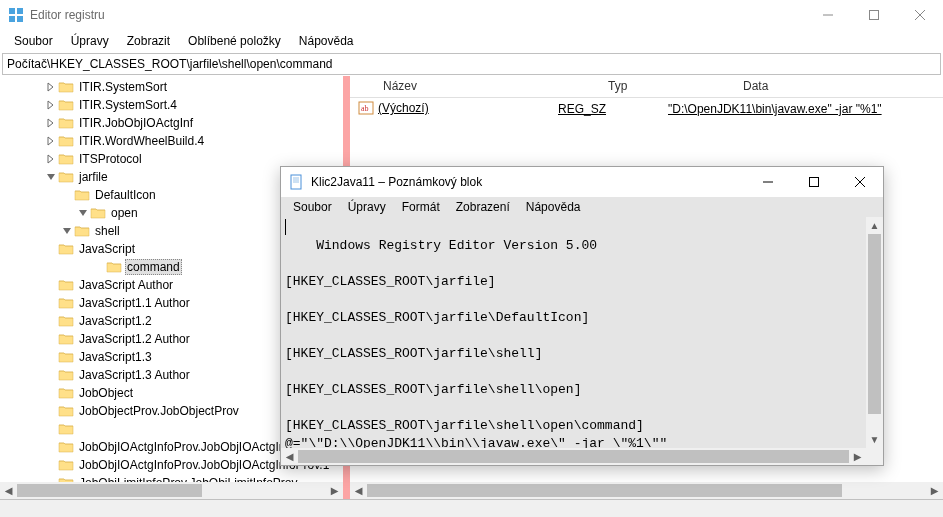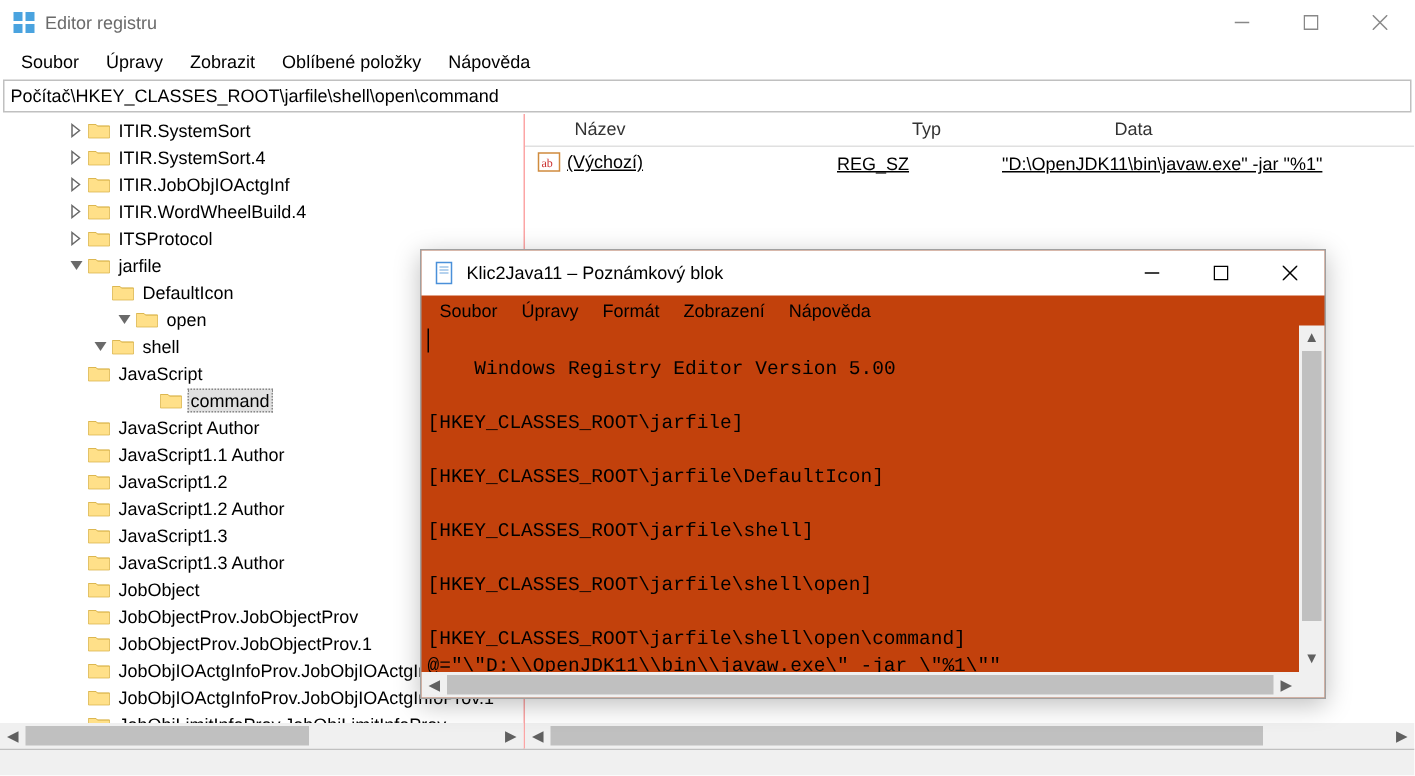--- a/index.html
+++ b/index.html
@@ -53,21 +53,21 @@
     padding: 0 4px;
     font-size: 12px;
     background: #fff;
   }
   .main {
     display: flex;
     height: calc(517px - 30px - 22px - 24px - 18px);
   }
   .tree-pane {
     width: 350px;
-    border-right: 1px solid #fca5a5;
+    border-right: 7px solid #fca5a5;
     overflow: hidden;
     position: relative;
   }
   .tree {
     padding: 2px 0;
     overflow: hidden;
   }
   .tree-row {
     display: flex; align-items: center;
     height: 18px;
@@ -137,21 +137,21 @@
   .hscroll .track { flex: 1; height: 17px; background: #f0f0f0; position: relative; }
   .hscroll .thumb { position: absolute; top: 2px; height: 13px; background: #c0c0c0; border-radius: 0; }
 
   
   .notepad {
     position: absolute;
     left: 280px;
     top: 166px;
     width: 604px;
     height: 300px;
-    background: #c2410c;
+    background: #e5e5e5;
     border: 1px solid #a0a0a0;
     box-shadow: 0 4px 16px rgba(0,0,0,0.25);
     display: flex;
     flex-direction: column;
   }
   .notepad .np-titlebar {
     display: flex; align-items: center; height: 30px;
     padding-left: 8px; background: #fff;
   }
   .notepad .np-title { flex: 1; font-size: 12px; color: #000; }
@@ -495,21 +495,20 @@
         </div>
         <div class="tree-row">
           <span class="indent" style="width:40px"></span>
           <span class="toggle"></span>
           <span class="folder-icon">
             <svg width="16" height="14" viewBox="0 0 16 14">
               <path d="M1 3 L1 12 L15 12 L15 4 L7 4 L6 3 Z" fill="#ffe089" stroke="#d9b34a" stroke-width="0.5"></path>
               <path d="M1 3 L6 3 L7 4 L15 4" fill="none" stroke="#d9b34a" stroke-width="0.5"></path>
             </svg>
           </span>
-          <span class="label">JobObjectProv.JobObjectProv.1</span>
         </div>
         <div class="tree-row">
           <span class="indent" style="width:40px"></span>
           <span class="toggle"></span>
           <span class="folder-icon">
             <svg width="16" height="14" viewBox="0 0 16 14">
               <path d="M1 3 L1 12 L15 12 L15 4 L7 4 L6 3 Z" fill="#ffe089" stroke="#d9b34a" stroke-width="0.5"></path>
               <path d="M1 3 L6 3 L7 4 L15 4" fill="none" stroke="#d9b34a" stroke-width="0.5"></path>
             </svg>
           </span>

